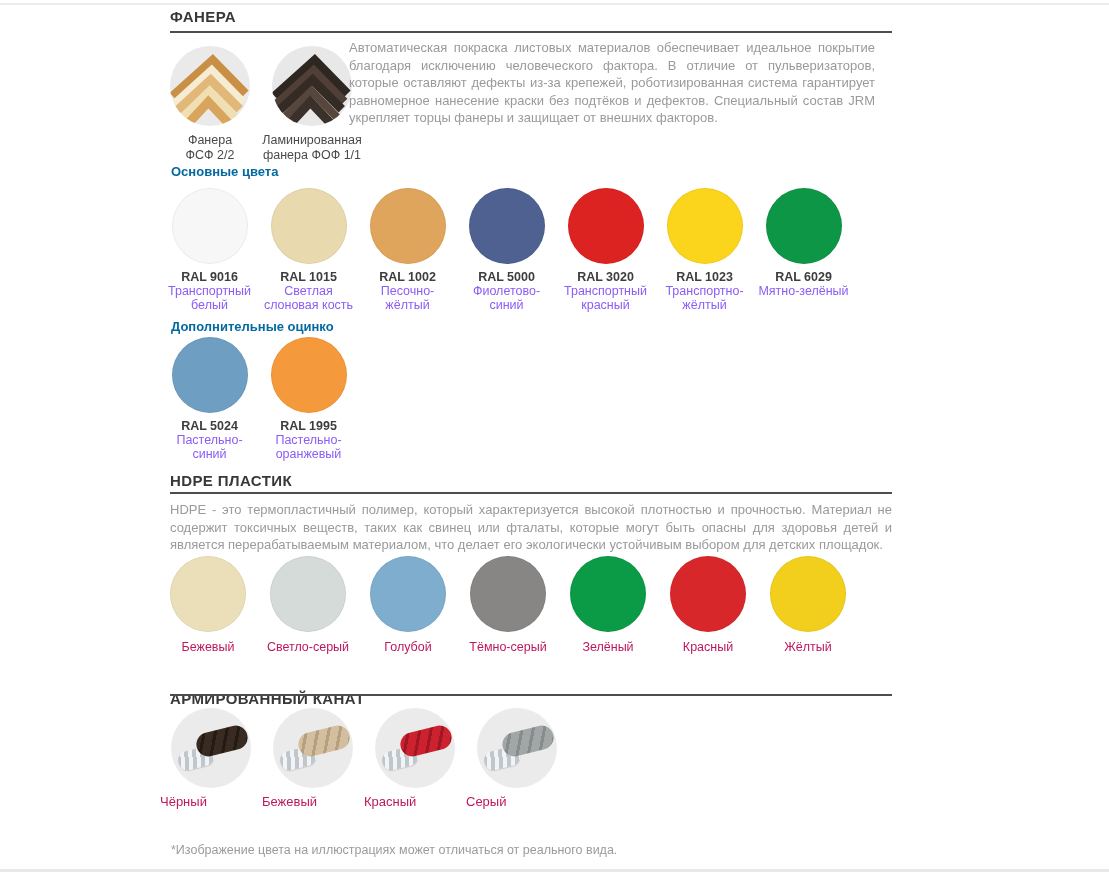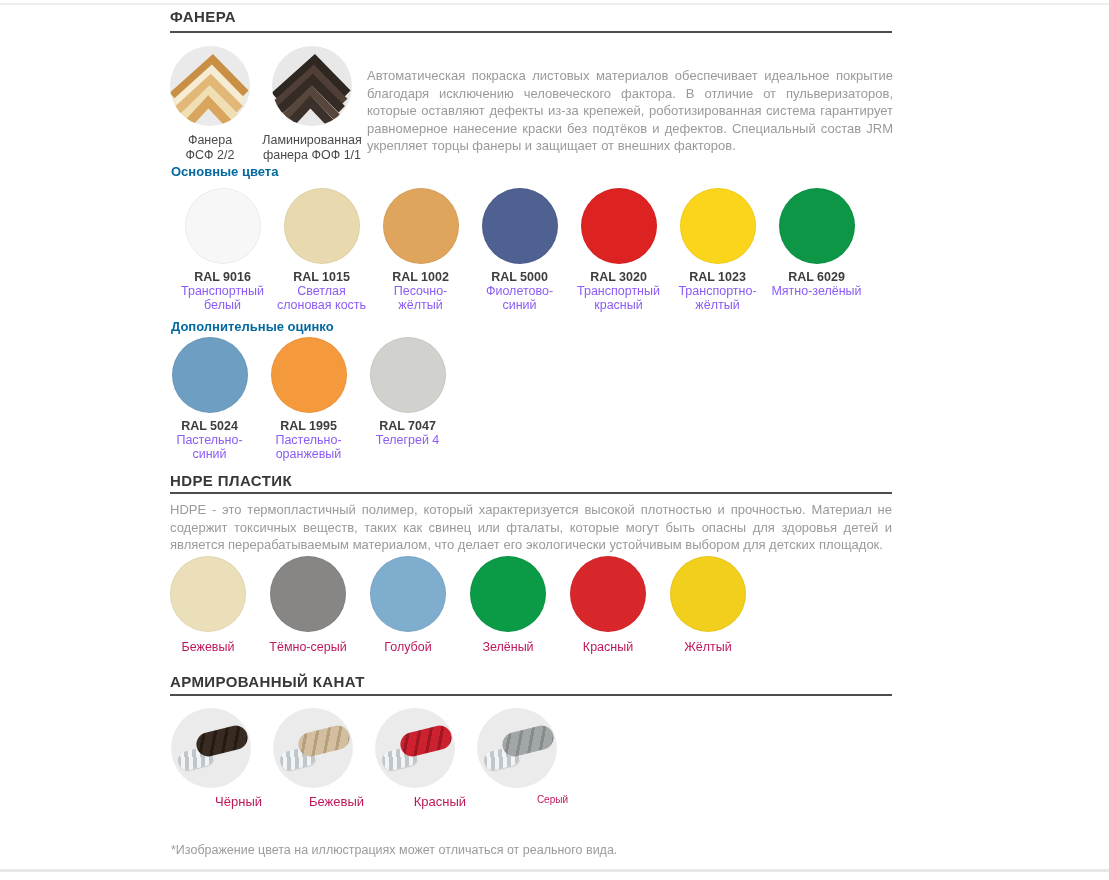--- a/index.html
+++ b/index.html
@@ -14,31 +14,31 @@
   .sec-title{
     position:absolute;left:170px;font-size:15px;font-weight:bold;
     color:#383838;letter-spacing:.4px;white-space:nowrap;
   }
   .rule{position:absolute;left:170px;width:722px;height:2px;background:#4d4d4d;}
 
   .desc{
     position:absolute;font-size:13px;line-height:17.5px;color:#9a9a9a;
     text-align:justify;margin:0;white-space:pre-line;
   }
-  .fanera-desc{left:367px;top:39px;width:526px;margin-top:28px;}
+  .fanera-desc{left:349px;top:39px;width:526px;}
   .hdpe-desc{left:170px;top:501px;width:722px;}
   .rope-desc{left:557px;top:703px;width:336px;}
 
   .group-label{
     position:absolute;left:171px;font-size:13px;font-weight:bold;color:#0369a1;
   }
 
   .row{position:absolute;display:flex;}
   .color-item{width:99px;text-align:center;flex:0 0 auto;}
-  .rope-item{width:102px;text-align:right;flex:0 0 auto;}
+  .rope-item{width:102px;text-align:left;flex:0 0 auto;}
   .swatch{
     width:76px;height:76px;border-radius:50%;margin:0 auto;
     box-shadow:inset 0 0 0 1px rgba(0,0,0,0.05);
   }
   .code{font-size:12.5px;font-weight:bold;color:#3d3d3d;margin-top:6px;line-height:14px;}
   .cname{font-size:12.5px;color:#8b5cf6;line-height:13.5px;margin-top:1px;white-space:pre-line;}
   .plain-name{font-size:12.5px;color:#be185d;margin-top:8px;}
 
   .figures{position:absolute;left:154px;top:46px;display:flex;}
   .figure{width:112px;text-align:center;flex:0 0 auto;}
@@ -109,21 +109,21 @@
         </g>
       </svg>
       <div class="fig-label">Ламинированная
 фанера ФОФ 1/1</div>
     </div>
   </div>
 
   <p class="desc fanera-desc">Автоматическая покраска листовых материалов обеспечивает идеальное покрытие благодаря исключению человеческого фактора. В отличие от пульверизаторов, которые оставляют дефекты из-за крепежей, роботизированная система гарантирует равномерное нанесение краски без подтёков и дефектов. Специальный состав JRM укрепляет торцы фанеры и защищает от внешних факторов.</p>
 
   <div class="group-label" style="top:164px;">Основные цвета</div>
-  <div class="row" style="left:160px;top:188px;margin-left:13px;">
+  <div class="row" style="left:160px;top:188px;">
     <div class="color-item">
       <div class="swatch" style="background: rgb(247, 247, 247);"></div>
       <div class="code">RAL 9016</div>
       <div class="cname">Транспортный
 белый</div>
     </div>
     <div class="color-item">
       <div class="swatch" style="background: rgb(232, 217, 174);"></div>
       <div class="code">RAL 1015</div>
       <div class="cname">Светлая
@@ -167,59 +167,58 @@
       <div class="code">RAL 5024</div>
       <div class="cname">Пастельно-
 синий</div>
     </div>
     <div class="color-item">
       <div class="swatch" style="background: rgb(245, 153, 61);"></div>
       <div class="code">RAL 1995</div>
       <div class="cname">Пастельно-
 оранжевый</div>
     </div>
-    <div class="color-item">
-      <div class="swatch" style="background: rgb(209, 210, 206);"></div>
-      <div class="code">RAL 7047</div>
-      <div class="cname">Телегрей 4</div>
-    </div>
   </div>
 
   <div class="sec-title" style="top:472px;">HDPE ПЛАСТИК</div>
   <div class="rule" style="top:492px;"></div>
   <p class="desc hdpe-desc">HDPE - это термопластичный полимер, который характеризуется высокой плотностью и прочностью. Материал не содержит токсичных веществ, таких как свинец или фталаты, которые могут быть опасны для здоровья детей и является перерабатываемым материалом, что делает его экологически устойчивым выбором для детских площадок.</p>
 
   <div class="row" style="left:158px;top:556px;">
     <div class="color-item" style="width:100px;">
       <div class="swatch" style="background: rgb(235, 223, 185);"></div>
       <div class="plain-name">Бежевый</div>
     </div>
     <div class="color-item" style="width:100px;">
+      <div class="swatch" style="background: rgb(212, 219, 216);"></div>
+      <div class="plain-name">Светло-серый</div>
+    </div>
+    <div class="color-item" style="width:100px;">
+      <div class="swatch" style="background: rgb(127, 173, 205);"></div>
+      <div class="plain-name">Голубой</div>
+    </div>
+    <div class="color-item" style="width:100px;">
       <div class="swatch" style="background: rgb(135, 134, 133);"></div>
       <div class="plain-name">Тёмно-серый</div>
     </div>
     <div class="color-item" style="width:100px;">
-      <div class="swatch" style="background: rgb(127, 173, 205);"></div>
-      <div class="plain-name">Голубой</div>
-    </div>
-    <div class="color-item" style="width:100px;">
       <div class="swatch" style="background: rgb(11, 155, 71);"></div>
       <div class="plain-name">Зелёный</div>
     </div>
     <div class="color-item" style="width:100px;">
       <div class="swatch" style="background: rgb(216, 39, 43);"></div>
       <div class="plain-name">Красный</div>
     </div>
     <div class="color-item" style="width:100px;">
       <div class="swatch" style="background: rgb(242, 206, 29);"></div>
       <div class="plain-name">Жёлтый</div>
     </div>
   </div>
 
-  <div class="sec-title" style="top:673px;text-align:center;">АРМИРОВАННЫЙ КАНАТ</div>
+  <div class="sec-title" style="top:690px;text-align:center;">АРМИРОВАННЫЙ КАНАТ</div>
   <div class="rule" style="top:694px;"></div>
 
   <div class="row" style="left:160px;top:708px;">
     <div class="rope-item">
       <div class="rope-circle" style="--rope: #3a2b22; --rope-dark: #241a14;">
         <div class="steel"></div>
         <div class="ropeband"></div>
       </div>
       <div class="plain-name" style="margin-top:6px;font-size:13px;">Чёрный</div>
     </div>
@@ -235,19 +234,19 @@
         <div class="steel"></div>
         <div class="ropeband"></div>
       </div>
       <div class="plain-name" style="margin-top:6px;font-size:13px;">Красный</div>
     </div>
     <div class="rope-item">
       <div class="rope-circle" style="--rope: #a3a6a7; --rope-dark: #868b8d;">
         <div class="steel"></div>
         <div class="ropeband"></div>
       </div>
-      <div class="plain-name" style="margin-top:6px;font-size:10px;">Серый</div>
+      <div class="plain-name" style="margin-top:6px;font-size:13px;">Серый</div>
     </div>
   </div>
 
   <div class="footnote">*Изображение цвета на иллюстрациях может отличаться от реального вида.</div>
   <div class="hline bottom"></div>
 </div>
 
 </body></html>

